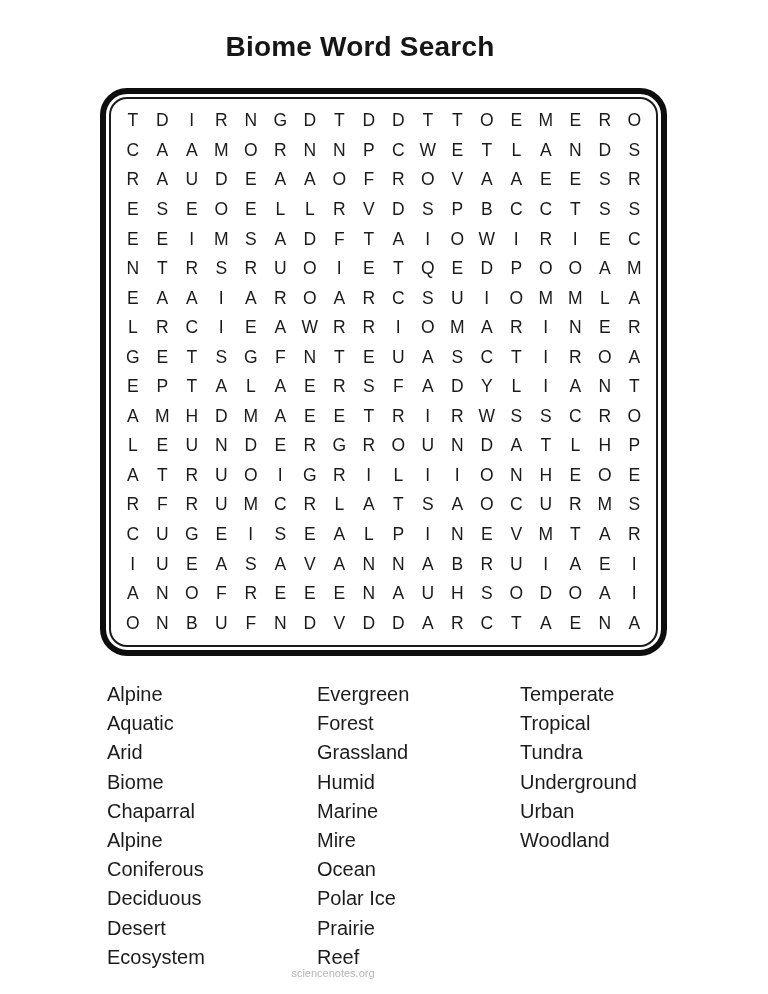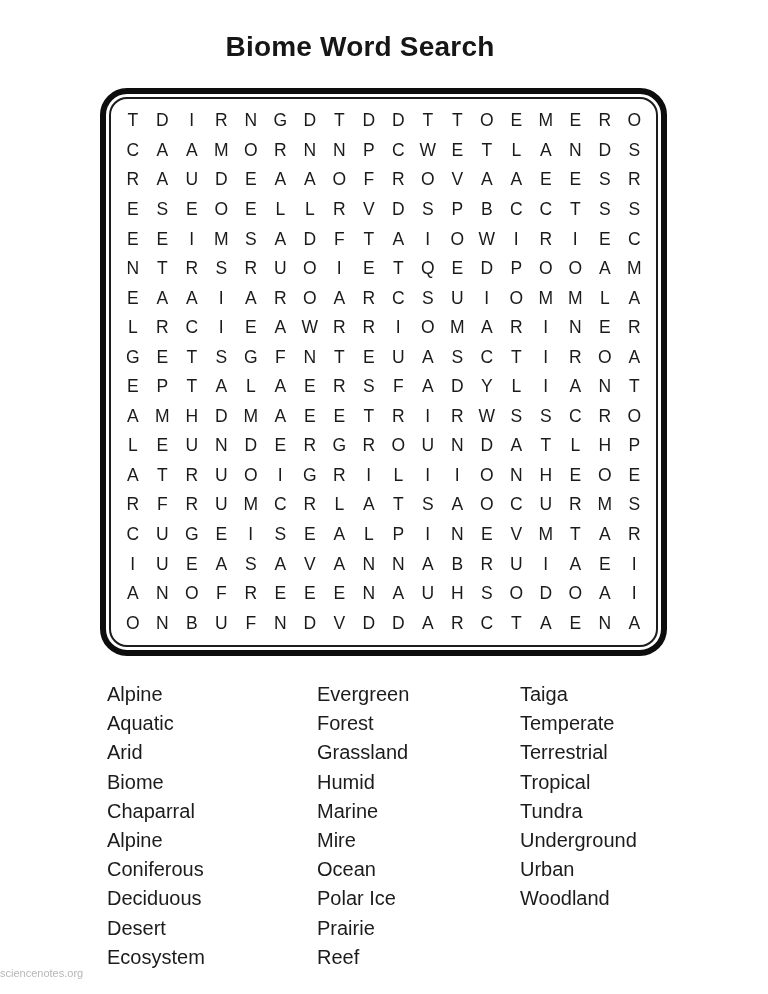--- a/index.html
+++ b/index.html
@@ -58,21 +58,21 @@
     font-weight: 500;
     color: #1c1c1c;
     white-space: nowrap;
   }
 
   .footer-credit {
     position: absolute;
     top: 967px;
     left: 0;
     width: 666px;
-    text-align: left;
+    text-align: center;
     font-size: 11px;
     color: #b6b6b6;
   }
 </style>
 </head>
 <body>
 
 <h1 class="title">Biome Word Search</h1>
 
 <div class="puzzle-box">
@@ -425,23 +425,21 @@
       <div class="word">Grassland</div>
       <div class="word">Humid</div>
       <div class="word">Marine</div>
       <div class="word">Mire</div>
       <div class="word">Ocean</div>
       <div class="word">Polar Ice</div>
       <div class="word">Prairie</div>
       <div class="word">Reef</div>
     </div>
   <div class="word-col c2">
-      <div class="word">Taiga</div>
       <div class="word">Temperate</div>
-      <div class="word">Terrestrial</div>
       <div class="word">Tropical</div>
       <div class="word">Tundra</div>
       <div class="word">Underground</div>
       <div class="word">Urban</div>
       <div class="word">Woodland</div>
     </div>
 </div>
 
 <div class="footer-credit">sciencenotes.org</div>
 

